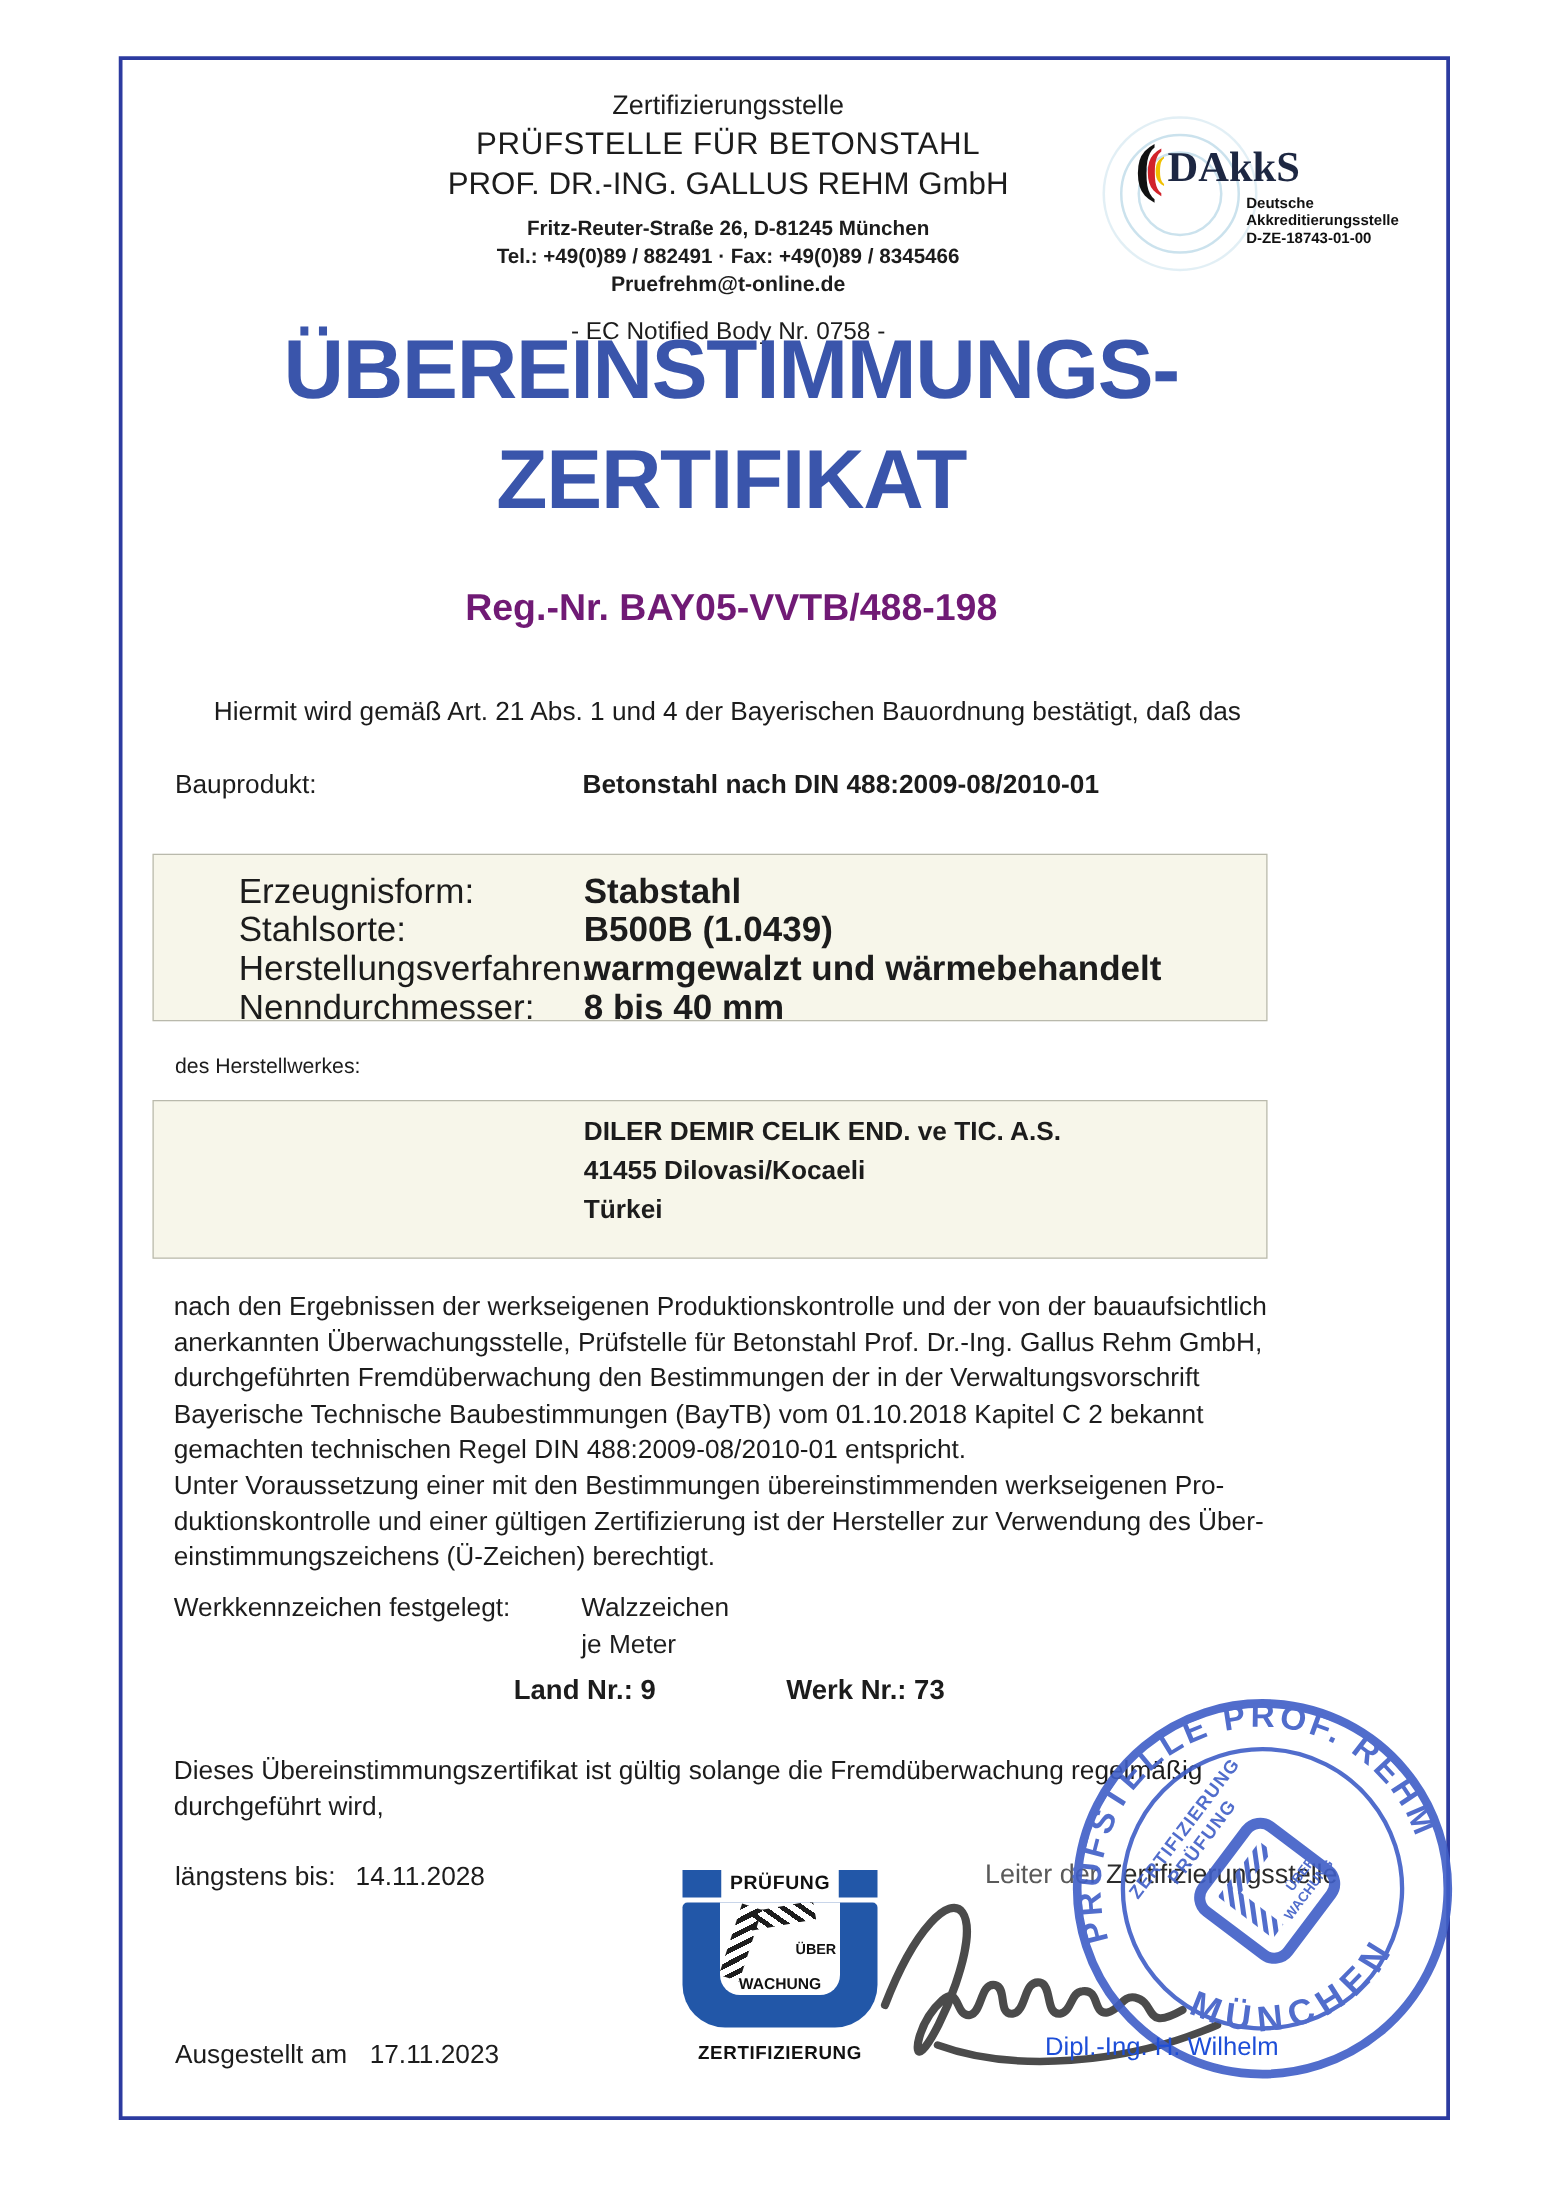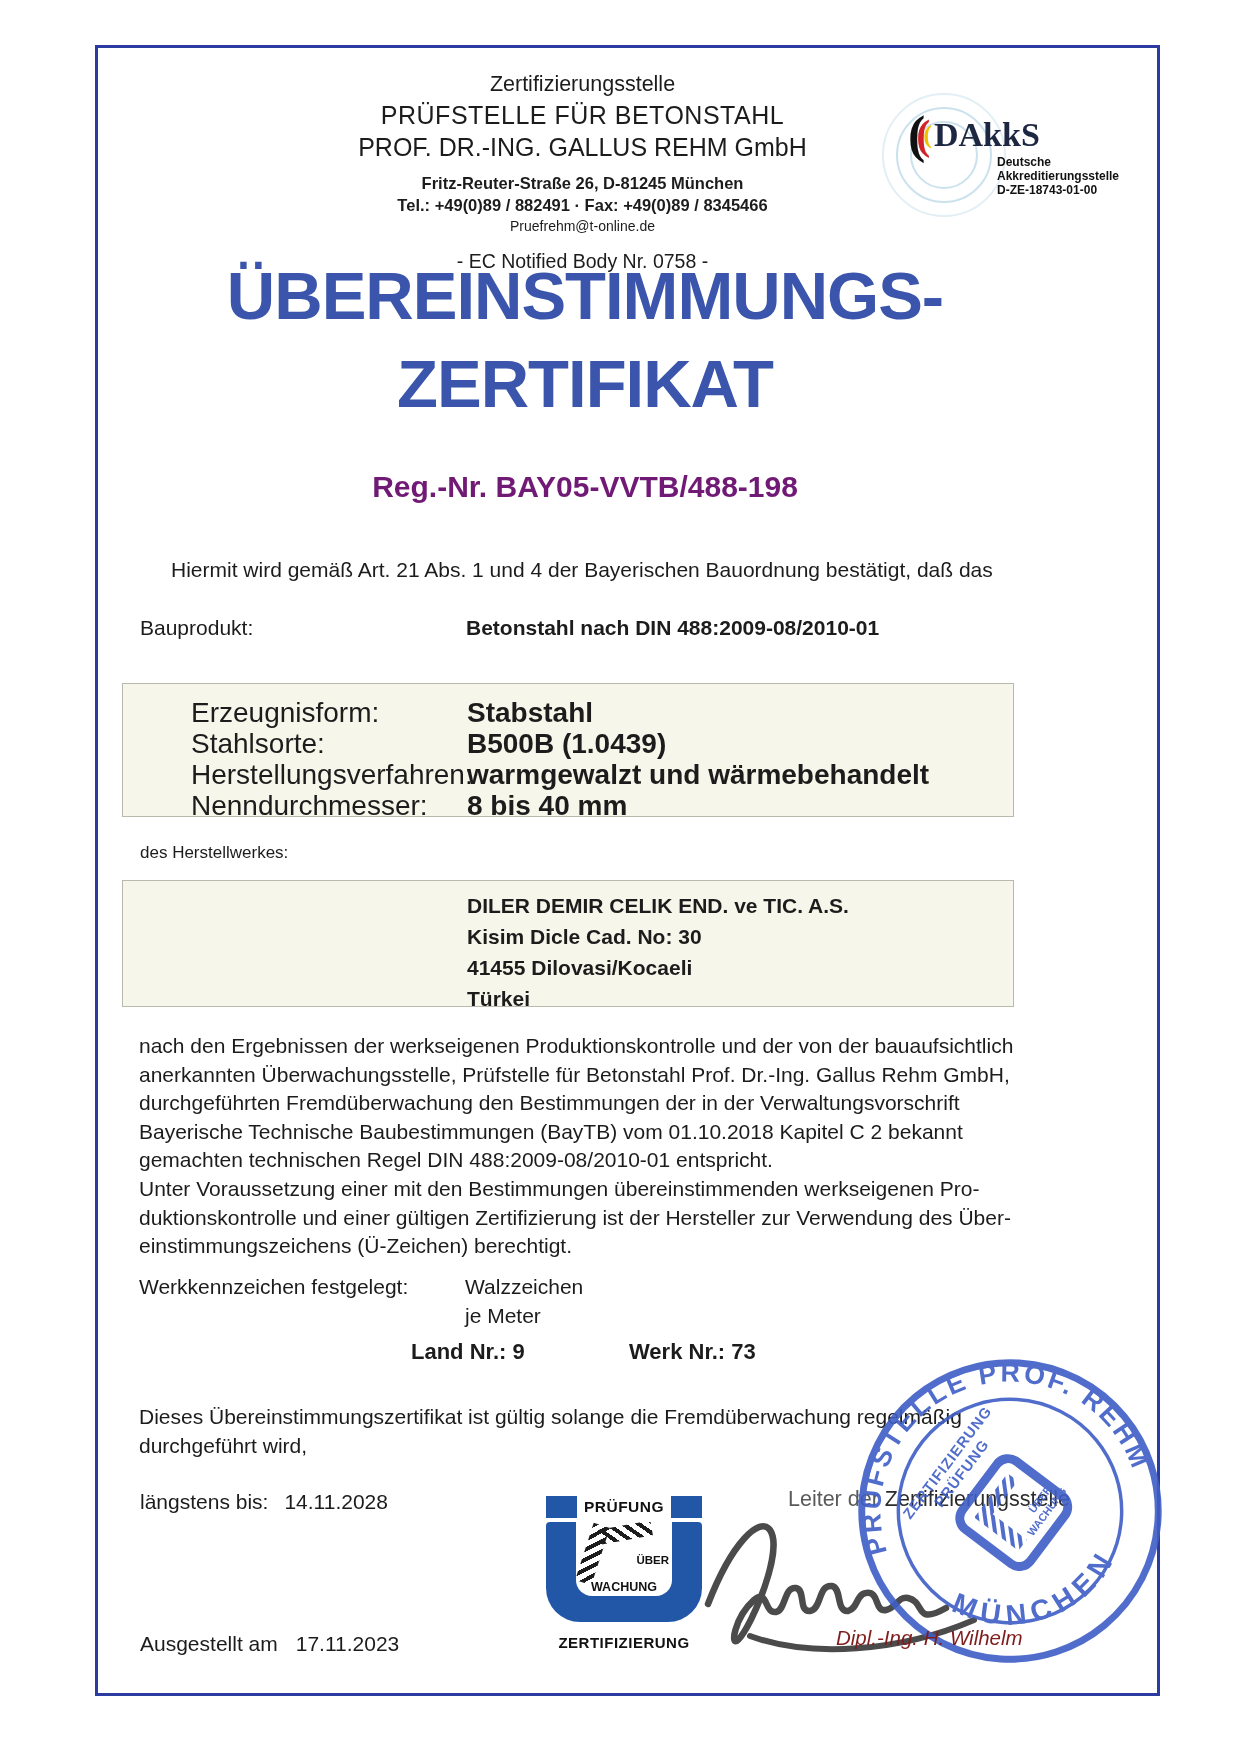--- a/index.html
+++ b/index.html
@@ -7,21 +7,21 @@
         font-family:"Liberation Sans", sans-serif;color:#1c1c1c;}
   .frame{position:absolute;left:95px;top:45px;width:1059px;height:1645px;
          border:3px solid #2c3ba0;}
   
   .hdr{position:absolute;left:160px;top:72px;width:845px;text-align:center;}
   .hdr-l1{font-size:21.5px;}
   .hdr-l2{font-size:25px;margin-top:4px;letter-spacing:.5px;}
   .hdr-l3{font-size:25px;margin-top:3px;}
   .hdr-addr{font-size:16.5px;margin-top:12px;font-weight:bold;}
   .hdr-tel{font-size:16.5px;margin-top:3px;font-weight:bold;}
-  .hdr-mail{font-size:14px;margin-top:3px;font-weight:normal;}
+  .hdr-mail{font-size:17px;margin-top:3px;font-weight:bold;}
   .hdr-ec{font-size:19.5px;margin-top:16px;}
   
   .dakks{position:absolute;left:900px;top:103px;width:220px;height:95px;}
   .dakks-arc{position:absolute;border-radius:50%;border:2px solid rgba(140,190,215,.45);}
   .arc1{left:-4px;top:4px;width:92px;height:92px;}
   .arc2{left:10px;top:18px;width:64px;height:64px;}
   .arc3{left:-18px;top:-10px;width:120px;height:120px;border-color:rgba(140,190,215,.25);}
   .dakks-row{position:absolute;left:8px;top:6px;display:flex;align-items:center;}
   .paren{font-weight:bold;line-height:1;font-family:"Liberation Serif",serif;}
   .p-black{font-size:52px;color:#111;}
@@ -60,21 +60,21 @@
   .landwerk{position:absolute;left:0;top:1339px;width:1240px;height:30px;
             font-size:22px;font-weight:bold;padding-left:46px;}
   .landwerk .land{position:absolute;left:411px;}
   .landwerk .werk{position:absolute;left:629px;}
   .para4{left:139px;top:1403px;}
   .laeng{position:absolute;left:140px;top:1490px;font-size:21px;display:flex;gap:16px;}
   .leiter{position:absolute;left:788px;top:1487px;font-size:21.5px;white-space:nowrap;}
   .leiter .pre{color:#5a5a5a;}
   .leiter .suf{color:#2b2b2b;}
   .issued{position:absolute;left:140px;top:1632px;font-size:21px;display:flex;gap:18px;}
-  .signame{position:absolute;left:836px;top:1626px;font-size:20.5px;color:#7f1d1d;white-space:nowrap;font-style:italic;}
+  .signame{position:absolute;left:836px;top:1626px;font-size:20.5px;color:#1d4ed8;white-space:nowrap;}
   
   .uez{position:absolute;left:546px;top:1495px;width:156px;}
   .uez-top{display:flex;align-items:center;height:23px;}
   .uez-dot{width:31px;height:22px;background:#2257a8;}
   .uez-pr{flex:1;text-align:center;font-size:15.5px;font-weight:bold;letter-spacing:.5px;color:#111;}
   .uez-body{position:relative;margin-top:4px;height:100px;background:#2257a8;
             border-radius:4px 4px 34px 34px;}
   .uez-cav{position:absolute;left:30px;top:0;width:96px;height:74px;background:#fff;
            border-radius:0 0 16px 16px;overflow:hidden;}
   .hatch-v{position:absolute;top:2px;left:8px;width:17px;height:60px;transform:rotate(18deg);
@@ -152,21 +152,20 @@
     <div class="row">
       <span class="lbl">Nenndurchmesser:</span>
       <span class="val">8 bis 40 mm</span>
     </div>
   </div>
 
   <div class="lblwerk">des Herstellwerkes:</div>
 
   <div class="box box2">
     <div class="line">DILER DEMIR CELIK END. ve TIC. A.S.</div>
-    <div class="line">Kisim Dicle Cad. No: 30</div>
     <div class="line">41455 Dilovasi/Kocaeli</div>
     <div class="line">Türkei</div>
   </div>
 
   <div class="para para1">
     <div>nach den Ergebnissen der werkseigenen Produktionskontrolle und der von der bauaufsichtlich</div>
     <div>anerkannten Überwachungsstelle, Prüfstelle für Betonstahl Prof. Dr.-Ing. Gallus Rehm GmbH,</div>
     <div>durchgeführten Fremdüberwachung den Bestimmungen der in der Verwaltungsvorschrift</div>
     <div>Bayerische Technische Baubestimmungen (BayTB) vom 01.10.2018 Kapitel C 2 bekannt</div>
     <div>gemachten technischen Regel DIN 488:2009-08/2010-01 entspricht.</div>

